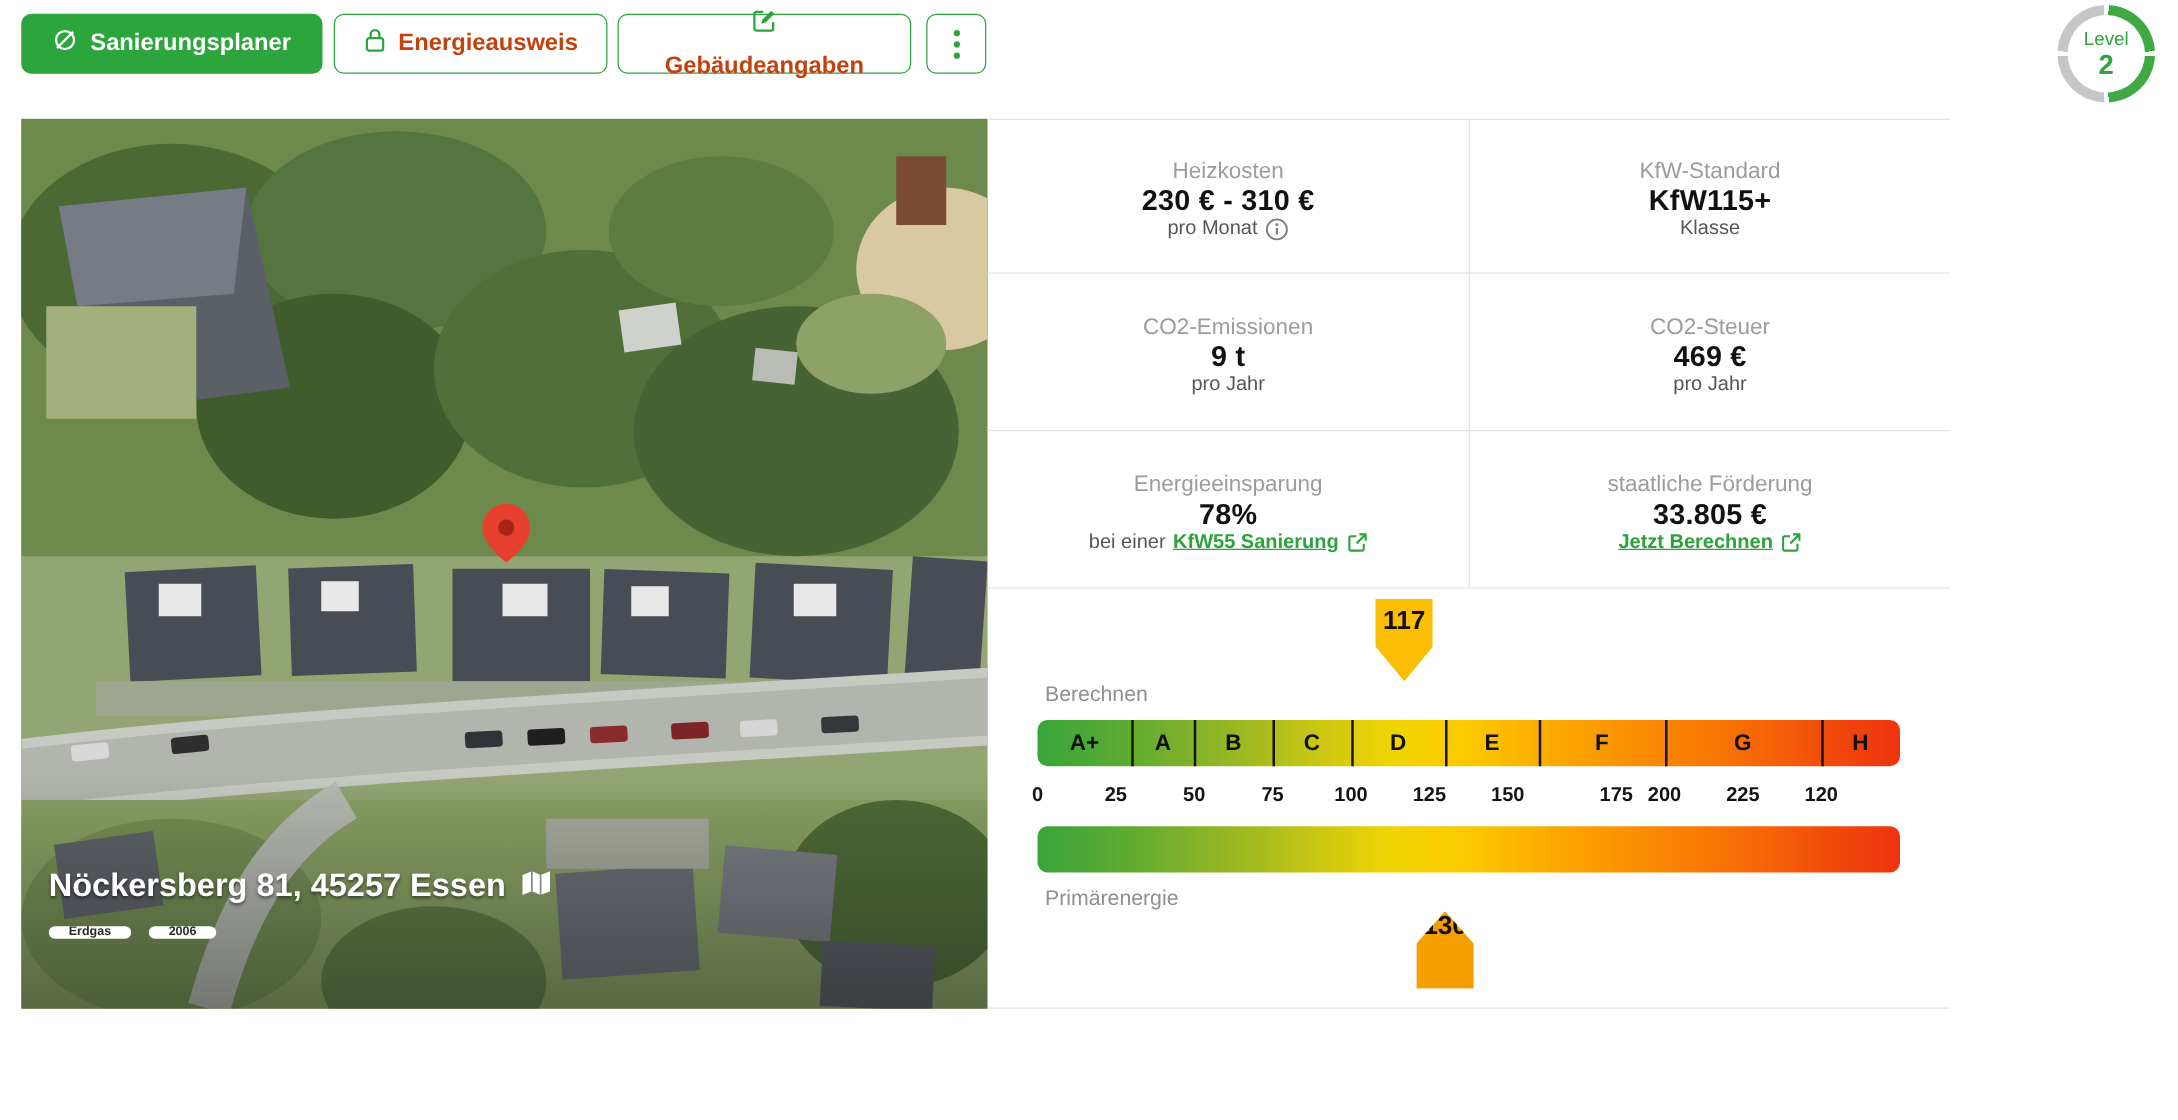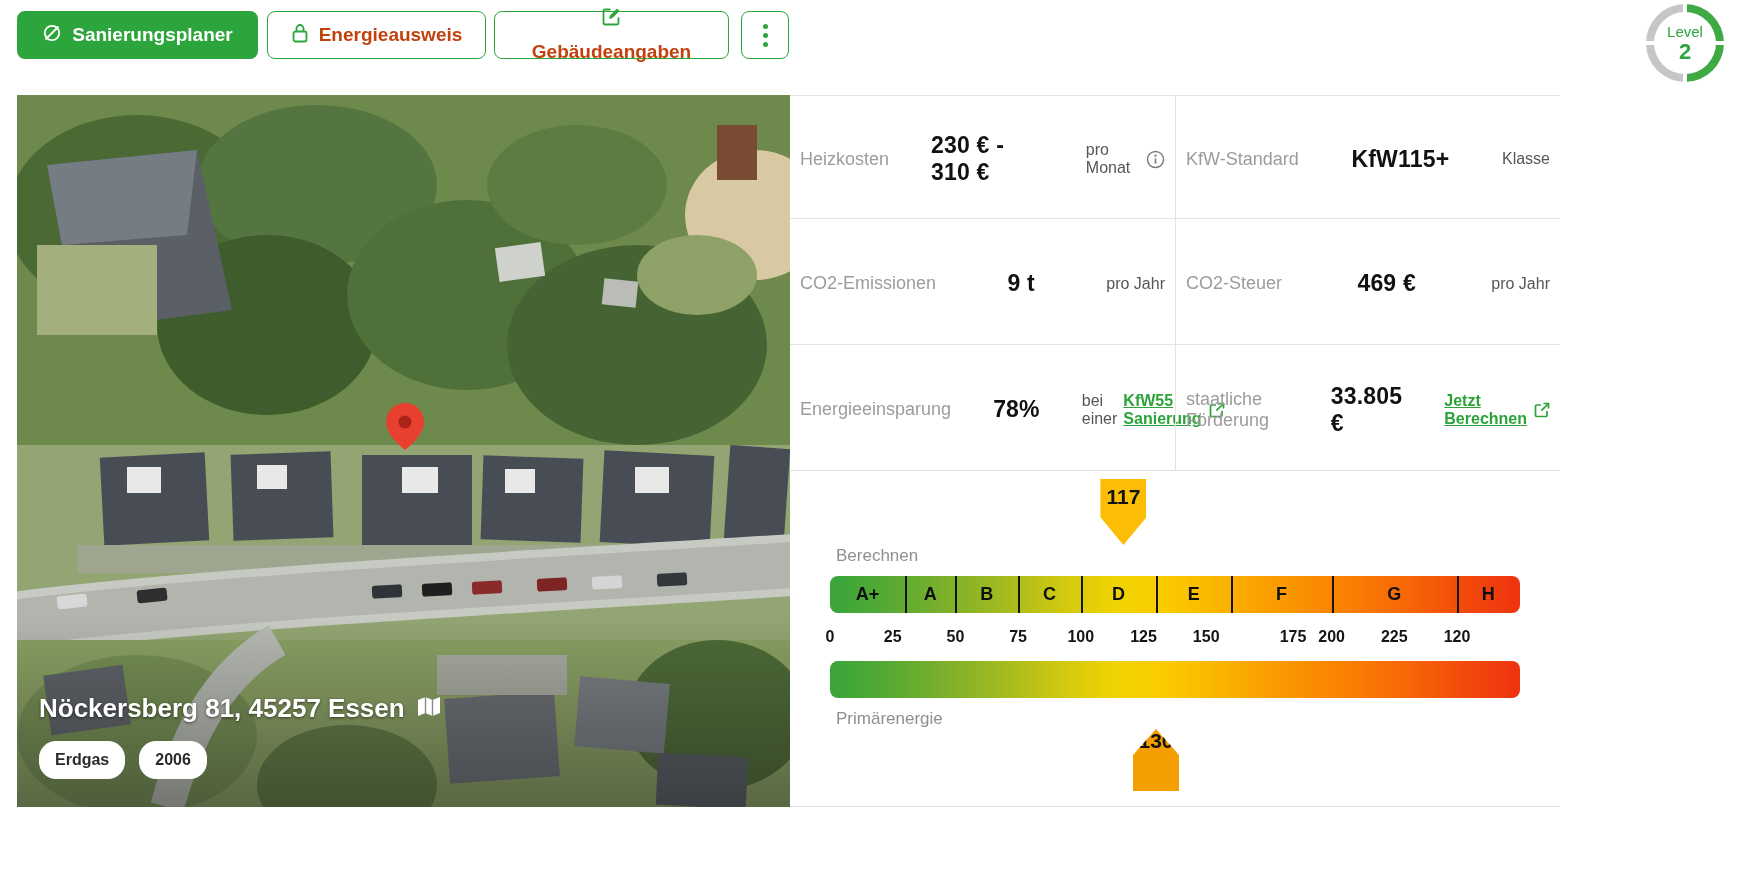--- a/index.html
+++ b/index.html
@@ -28,30 +28,30 @@
 
   
   .photo{position:absolute;left:17px;top:95px;width:773px;height:712px;overflow:hidden;background:#8aa066;}
   .photo svg.scene{position:absolute;inset:0;}
   .photo .shade{position:absolute;left:0;right:0;bottom:0;height:190px;
       background:linear-gradient(180deg,rgba(0,0,0,0) 0%,rgba(25,25,25,0.42) 100%);}
   .map-pin{position:absolute;left:368px;top:308px;width:40px;height:48px;}
   .address{position:absolute;left:22px;top:598px;display:flex;align-items:center;gap:12px;
       color:#fff;font-size:26px;font-weight:bold;text-shadow:0 1px 3px rgba(0,0,0,.55);}
   .badges{position:absolute;left:22px;top:646px;display:flex;gap:14px;}
-  .badge{background:#fff;color:#2b2b2b;font-size:16px;font-weight:bold;border-radius:17px;
-      padding:11px 16px;line-height:1;}
+  .badge{background:#fff;color:#2b2b2b;font-size:10px;font-weight:bold;border-radius:17px;
+      padding:0 16px;line-height:1;}
 
   
   .right-panel{position:absolute;left:790px;top:95px;width:770px;height:712px;box-sizing:border-box;
       border-top:1px solid #e3e3e3;border-bottom:1px solid #e3e3e3;}
   .stats-grid{display:grid;grid-template-columns:385px 385px;grid-template-rows:122px 126px 126px;
       border-bottom:1px solid #e3e3e3;}
-  .stat-cell{box-sizing:border-box;display:flex;flex-direction:row;align-items:center;
-      justify-content:space-between;padding:24px 10px 20px;gap:42px;}
+  .stat-cell{box-sizing:border-box;display:flex;flex-direction:column;align-items:center;
+      justify-content:center;padding:24px 10px 20px;}
   .stat-cell:nth-child(even){border-left:1px solid #e3e3e3;}
   .stat-cell:nth-child(n+3){border-top:1px solid #e3e3e3;}
   .stat-label{font-size:18px;color:#9c9c9c;}
   .stat-value{font-size:23px;font-weight:bold;color:#111;letter-spacing:.2px;}
   .stat-sub{font-size:16px;color:#565656;display:flex;align-items:center;gap:6px;}
   .stat-link{color:#2ba33a;font-weight:bold;text-decoration:underline;cursor:pointer;
       display:inline-flex;align-items:center;gap:7px;}
   .info-icon{cursor:pointer;display:inline-flex;}
 
   

